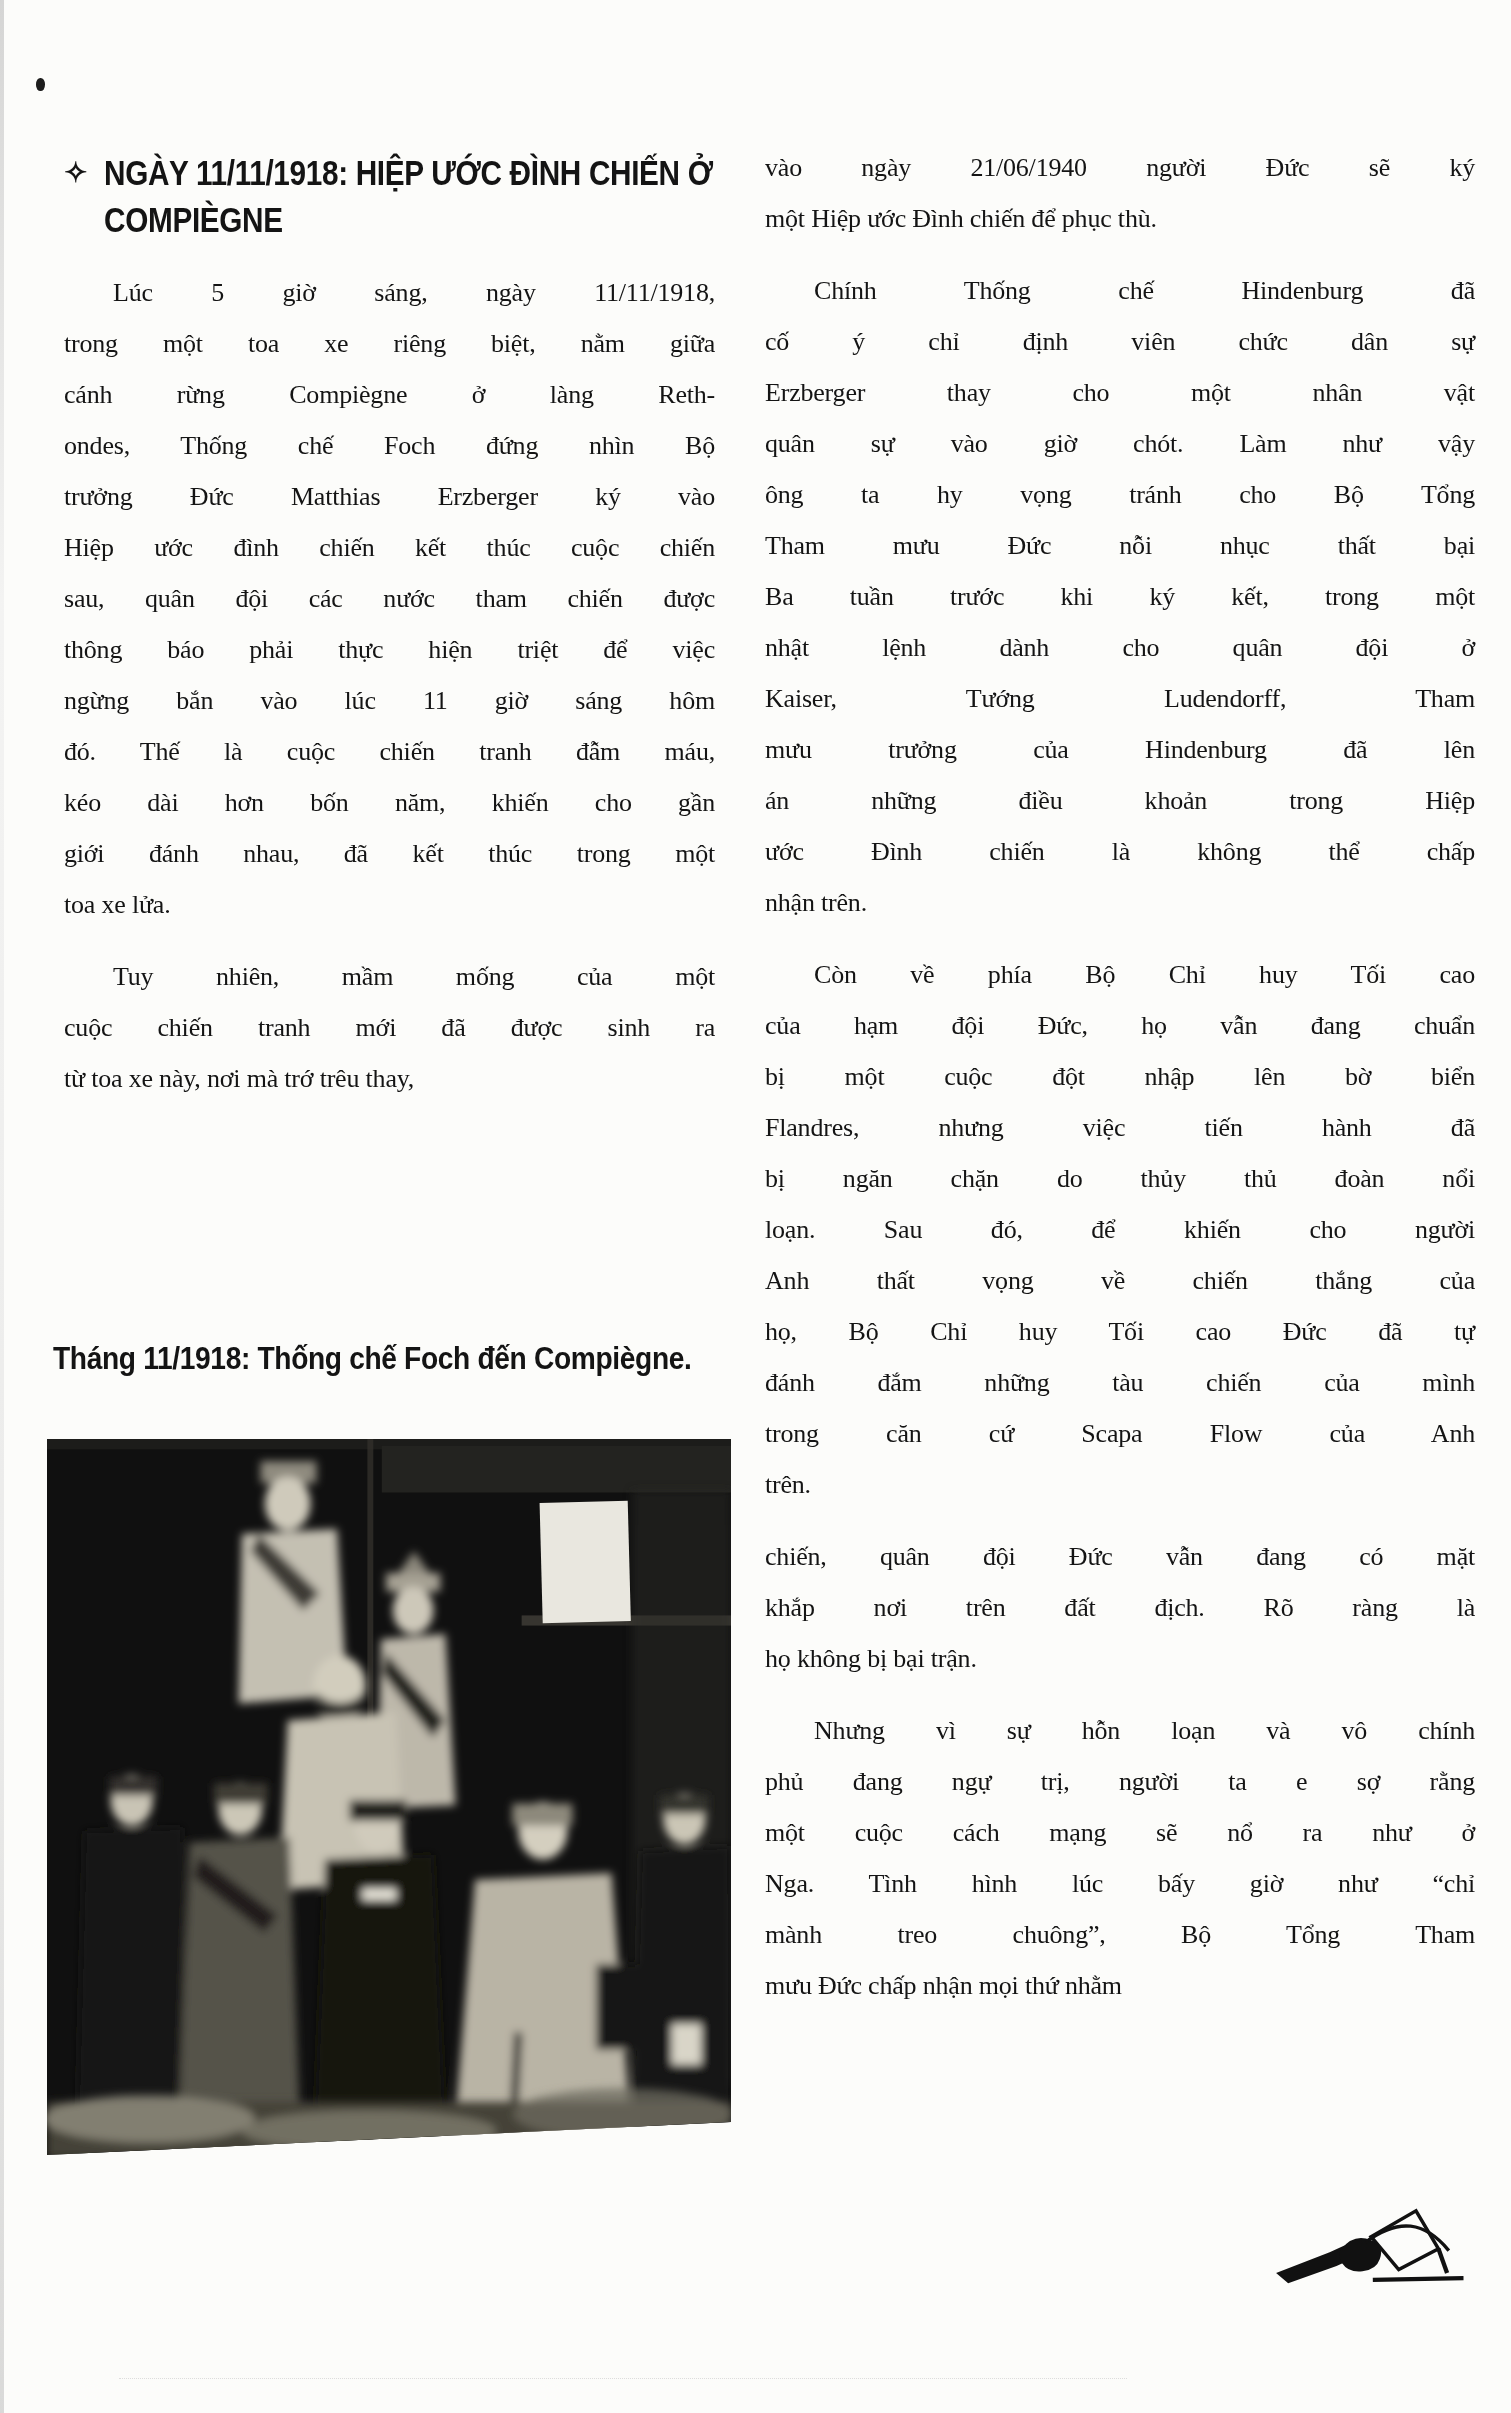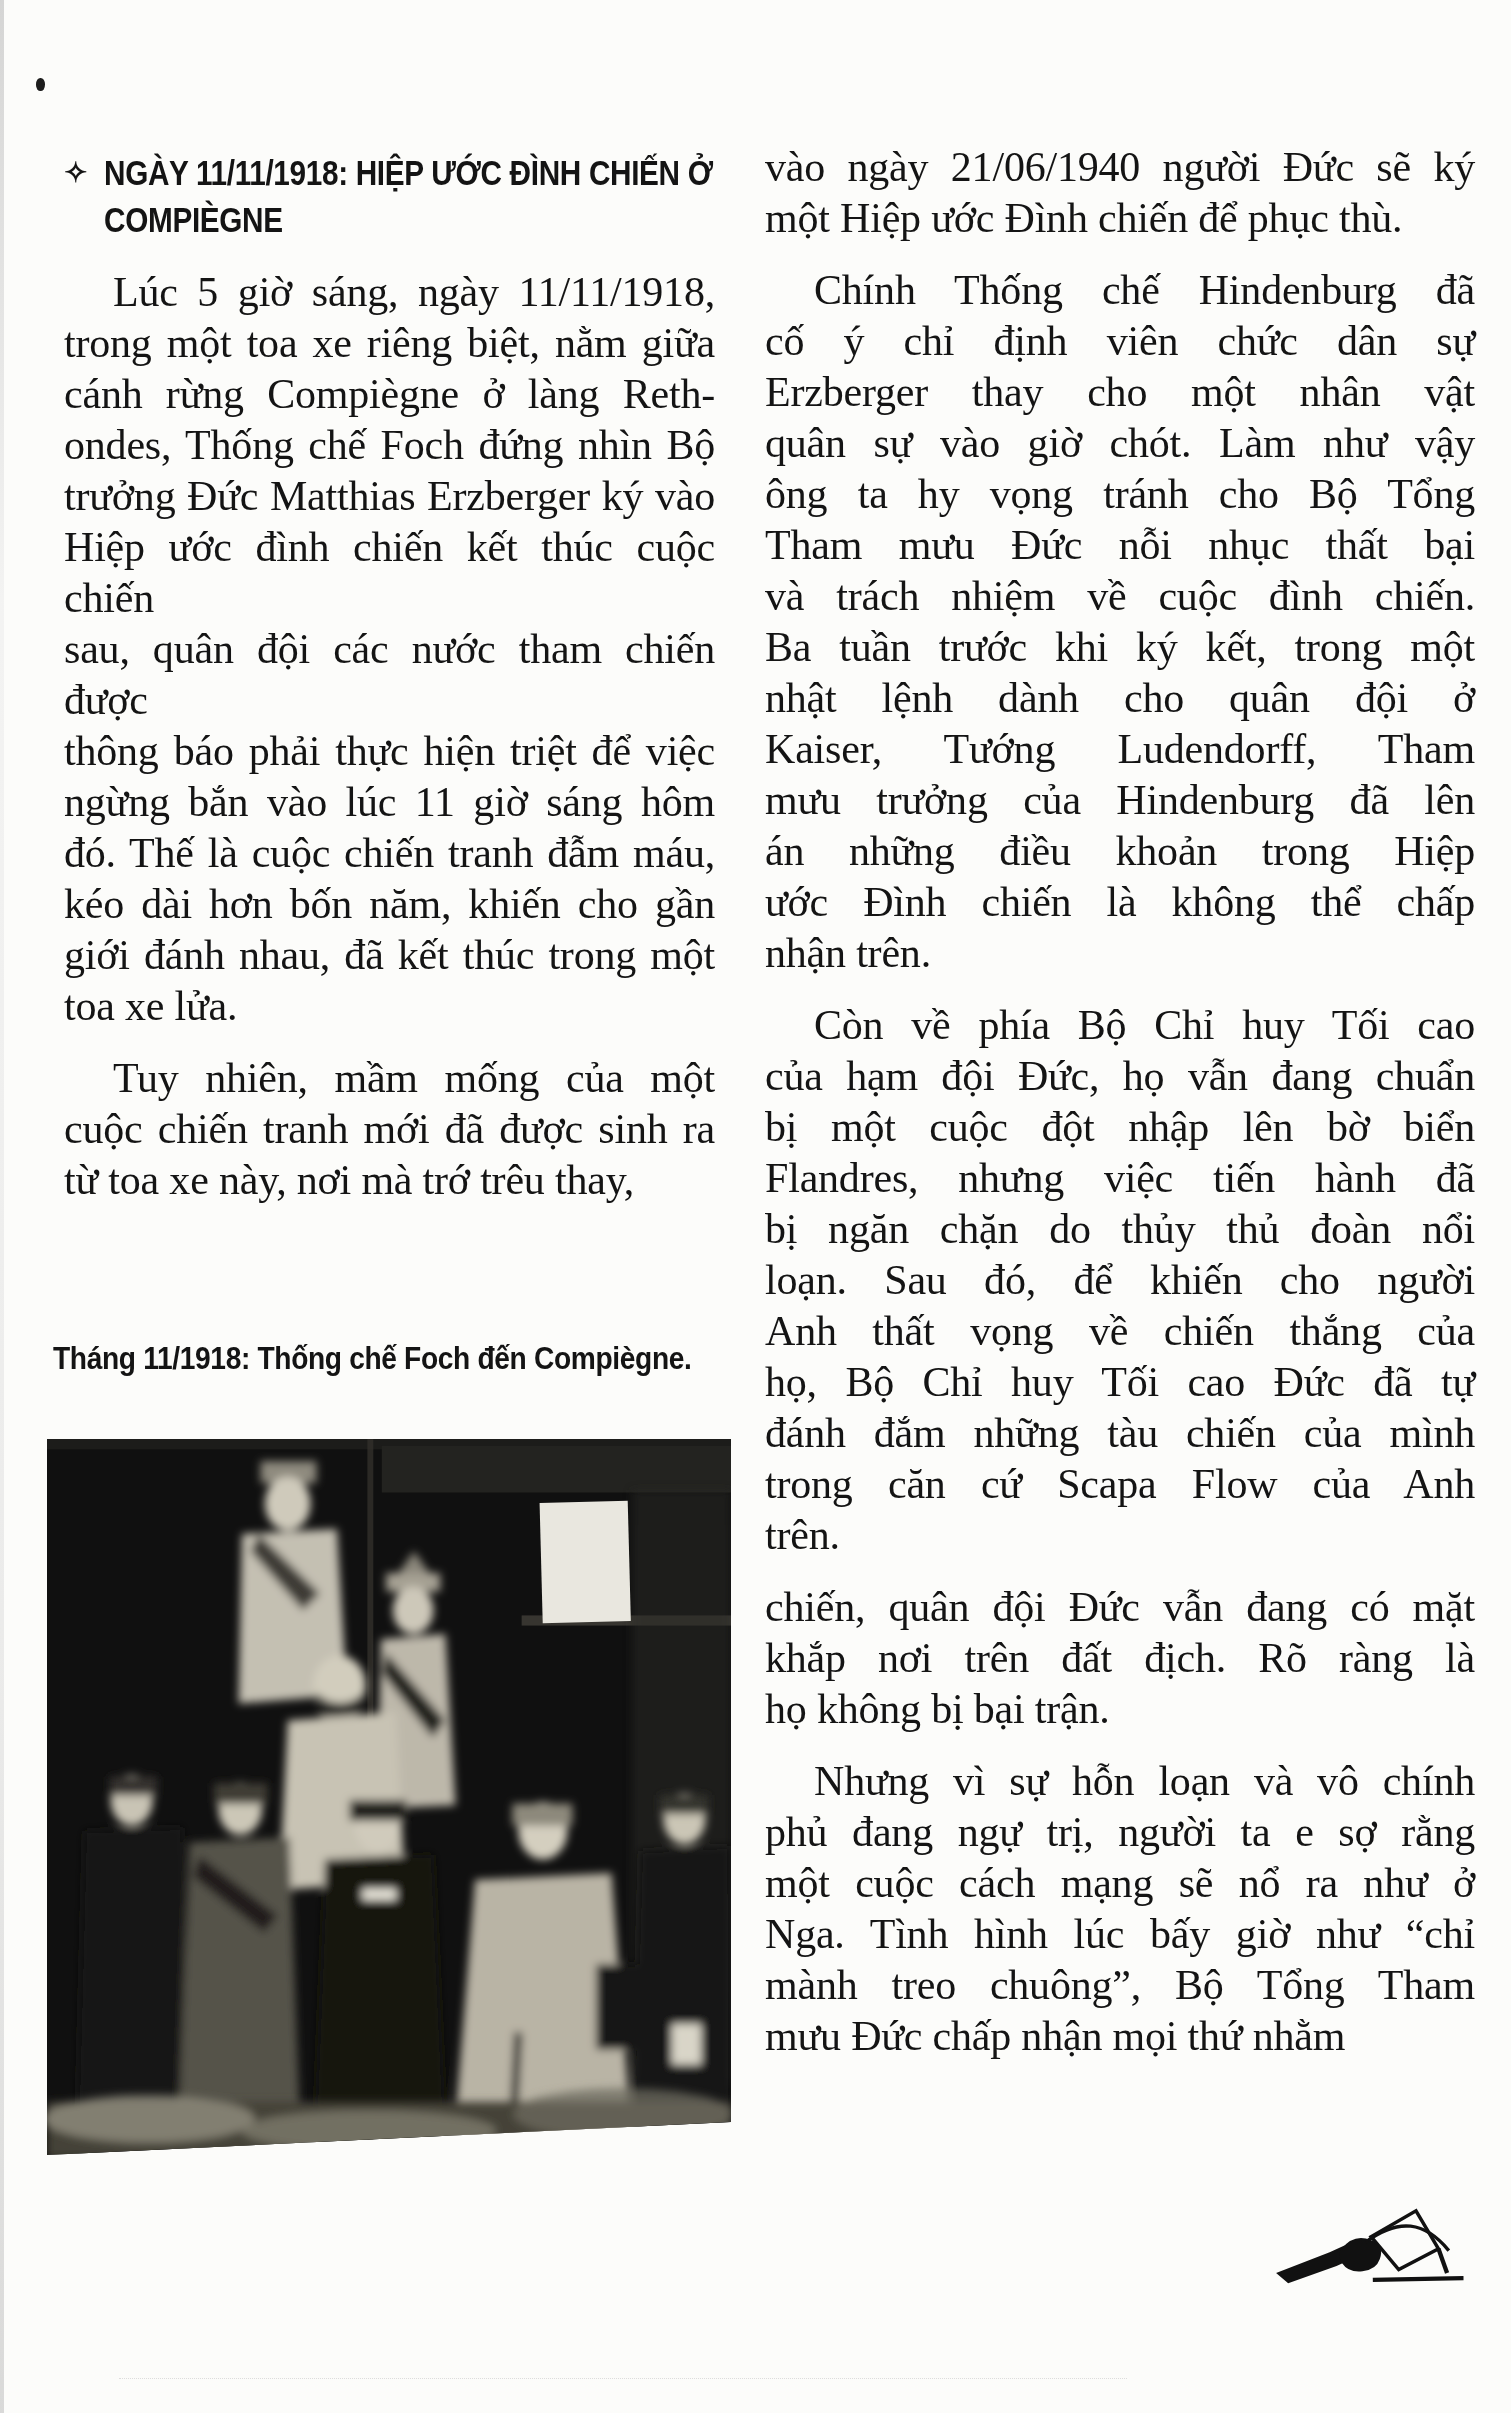--- a/index.html
+++ b/index.html
@@ -14,21 +14,21 @@
     font-family:"Liberation Sans",sans-serif;font-weight:700;
     font-size:35px;line-height:47px;letter-spacing:-0.4px;
   }
   .heading .bullet{font-size:28px;line-height:47px;flex:0 0 auto;}
   .heading .htext{transform:scaleX(.85);transform-origin:left top;white-space:nowrap;}
   .textcol{position:absolute;}
   #left-paras{left:64px;top:267px;width:651px;}
   #right-paras{left:765px;top:142px;width:710px;}
   .para{margin:0 0 21px 0;}
   .line{
-    font-size:42px;line-height:51px;letter-spacing:-0.2px;
+    font-size:26px;line-height:51px;letter-spacing:-0.2px;
     text-align:justify;text-align-last:justify;
   }
   .line.last{text-align-last:left;}
   .line.ind{padding-left:49px;}
   .caption{
     position:absolute;left:53px;top:1339px;
     font-family:"Liberation Sans",sans-serif;font-weight:700;
     font-size:32px;line-height:39px;letter-spacing:-0.4px;
     transform:scaleX(.88);transform-origin:left top;white-space:nowrap;
   }
@@ -148,21 +148,20 @@
         <div class="line">vào ngày 21/06/1940 người Đức sẽ ký</div>
         <div class="line last">một Hiệp ước Đình chiến để phục thù.</div>
       </div>
       <div class="para">
         <div class="line ind">Chính Thống chế Hindenburg đã</div>
         <div class="line">cố ý chỉ định viên chức dân sự</div>
         <div class="line">Erzberger thay cho một nhân vật</div>
         <div class="line">quân sự vào giờ chót. Làm như vậy</div>
         <div class="line">ông ta hy vọng tránh cho Bộ Tổng</div>
         <div class="line">Tham mưu Đức nỗi nhục thất bại</div>
-        <div class="line">và trách nhiệm về cuộc đình chiến.</div>
         <div class="line">Ba tuần trước khi ký kết, trong một</div>
         <div class="line">nhật lệnh dành cho quân đội ở</div>
         <div class="line">Kaiser, Tướng Ludendorff, Tham</div>
         <div class="line">mưu trưởng của Hindenburg đã lên</div>
         <div class="line">án những điều khoản trong Hiệp</div>
         <div class="line">ước Đình chiến là không thể chấp</div>
         <div class="line last">nhận trên.</div>
       </div>
       <div class="para">
         <div class="line ind">Còn về phía Bộ Chỉ huy Tối cao</div>

